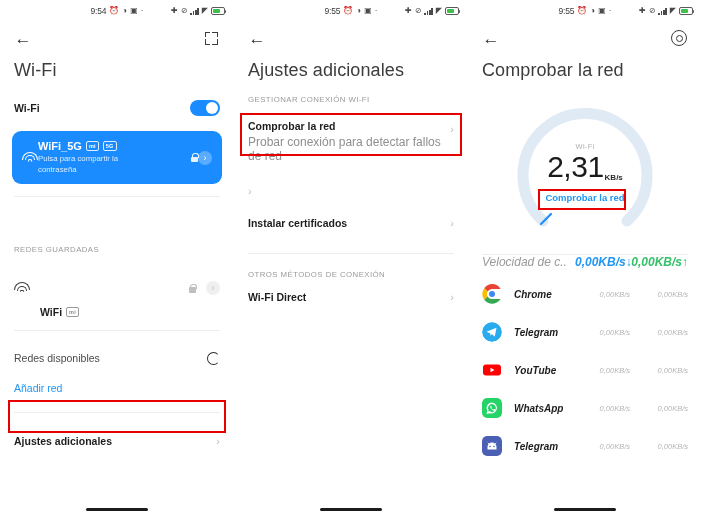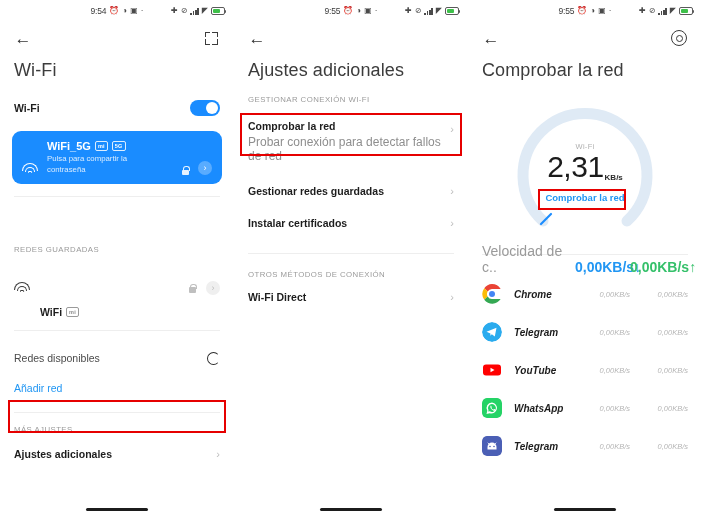--- a/index.html
+++ b/index.html
@@ -42,21 +42,21 @@
 
   
   .row{display:flex;align-items:center;justify-content:space-between;padding:0 14px;min-height:30px;}
   .row-label{font-size:10.5px;font-weight:bold;color:#1d1d1d;}
   .chev{color:#bdbdbd;font-size:11px;font-weight:400;}
 
   .toggle{width:30px;height:16px;border-radius:9px;background:#1a8cff;position:relative;}
   .toggle b{position:absolute;top:2px;right:2px;width:12px;height:12px;border-radius:50%;background:#fff;}
 
   
-  .wifi-card{margin:8px 12px 0 12px;background:#1a8cff;border-radius:9px;padding:9px 10px;display:flex;align-items:flex-end;gap:9px;}
+  .wifi-card{margin:8px 12px 0 12px;background:#1a8cff;border-radius:9px;padding:9px 10px;display:flex;align-items:center;gap:0;}
   .wifi-glyph{width:16px;height:12px;flex:none;position:relative;}
   .wifi-glyph i{position:absolute;left:50%;transform:translateX(-50%);border:1.6px solid #fff;border-bottom:none;border-radius:50% 50% 0 0 / 100% 100% 0 0;}
   .wifi-glyph i:nth-child(1){width:14px;height:7px;top:0;}
   .wifi-glyph i:nth-child(2){width:8px;height:4px;top:3.5px;}
   .wifi-glyph i:nth-child(3){width:3px;height:1.6px;top:7.5px;border-radius:50% 50% 0 0/100% 100% 0 0;}
   .wifi-card-txt{flex:1;min-width:0;}
   .wc-name{display:flex;align-items:center;gap:4px;font-size:11px;font-weight:bold;color:#fff;}
   .badge{font-size:5.5px;border:1px solid rgba(255,255,255,.85);border-radius:2px;padding:.5px 2px;color:#fff;line-height:1.25;font-weight:bold;letter-spacing:.2px;}
   .wc-sub{font-size:7.8px;color:#d8ecff;line-height:1.35;margin-top:2px;max-width:110px;}
   .lock{width:7px;height:9px;position:relative;flex:none;opacity:.9;}
@@ -90,21 +90,21 @@
   .gauge-wrap{position:relative;height:155px;display:flex;align-items:center;justify-content:center;margin-top:2px;}
   .gauge{position:relative;width:140px;height:140px;}
   .gauge svg{position:absolute;inset:0;}
   .gauge-center{position:absolute;inset:0;display:flex;flex-direction:column;align-items:center;justify-content:center;}
   .g-label{font-size:7.5px;color:#b0b0b0;letter-spacing:.3px;margin-bottom:1px;}
   .g-val{display:flex;align-items:flex-end;}
   .g-num{font-size:30px;color:#1b1b1b;font-weight:400;line-height:1;letter-spacing:-.5px;}
   .g-unit{font-size:8px;color:#2b2b2b;font-weight:bold;margin-top:3px;margin-left:1px;}
   .g-link{font-size:9.5px;color:#2196f3;font-weight:bold;margin-top:10px;}
 
-  .speed-head{display:flex;align-items:flex-end;padding:0 14px;height:20px;font-size:14px;}
+  .speed-head{display:flex;align-items:flex-start;padding:0 14px;height:20px;font-size:12px;font-style:italic;}
   .sh-label{color:#9a9a9a;flex:1;}
   .sh-dn{color:#2196f3;width:55px;text-align:right;font-weight:bold;}
   .sh-up{color:#35c06a;width:58px;text-align:right;font-weight:bold;}
 
   .app-row{display:flex;align-items:center;padding:0 14px;height:38px;font-style:italic;}
   .app-ico{width:20px;height:20px;border-radius:5px;flex:none;position:relative;overflow:hidden;}
   .app-name{font-size:10px;font-weight:bold;color:#1d1d1d;margin-left:12px;flex:1;}
   .app-dn,.app-up{font-size:7.5px;color:#b5b5b5;text-align:right;}
   .app-dn{width:55px;}.app-up{width:58px;}
 
@@ -211,21 +211,20 @@
 
     <div class="row">
       <span class="row-label" style="font-weight:400;color:#4a4a4a;">Redes disponibles</span>
       <span class="spinner"></span>
     </div>
 
     <div class="link">Añadir red</div>
 
     <div class="sep" style="margin-top:18px;"></div>
 
-    <div class="sec-head" style="margin-top:10px;">MÁS AJUSTES</div>
 
     <div class="row" style="min-height:32px;">
       <span class="row-label">Ajustes adicionales</span>
       <span class="chev">›</span>
     </div>
 
     <div class="hl" style="left:8px;top:400px;width:218px;height:33px;"></div>
 
     <div class="home-ind"></div>
   </div>
@@ -268,21 +267,20 @@
 
     <div class="l-row" style="padding-top:12px;padding-bottom:12px;">
       <div>
         <div class="l-title">Comprobar la red</div>
         <div class="l-sub">Probar conexión para detectar fallos de red</div>
       </div>
       <span class="chev" style="margin-top:3px;">›</span>
     </div>
 
     <div class="l-row" style="padding-top:10px;padding-bottom:10px;">
-      <div class="l-title">Gestionar redes guardadas</div>
       <span class="chev">›</span>
     </div>
 
     <div class="l-row" style="padding-top:10px;padding-bottom:10px;">
       <div class="l-title">Instalar certificados</div>
       <span class="chev">›</span>
     </div>
 
     <div class="sep" style="margin-top:14px;"></div>
 

